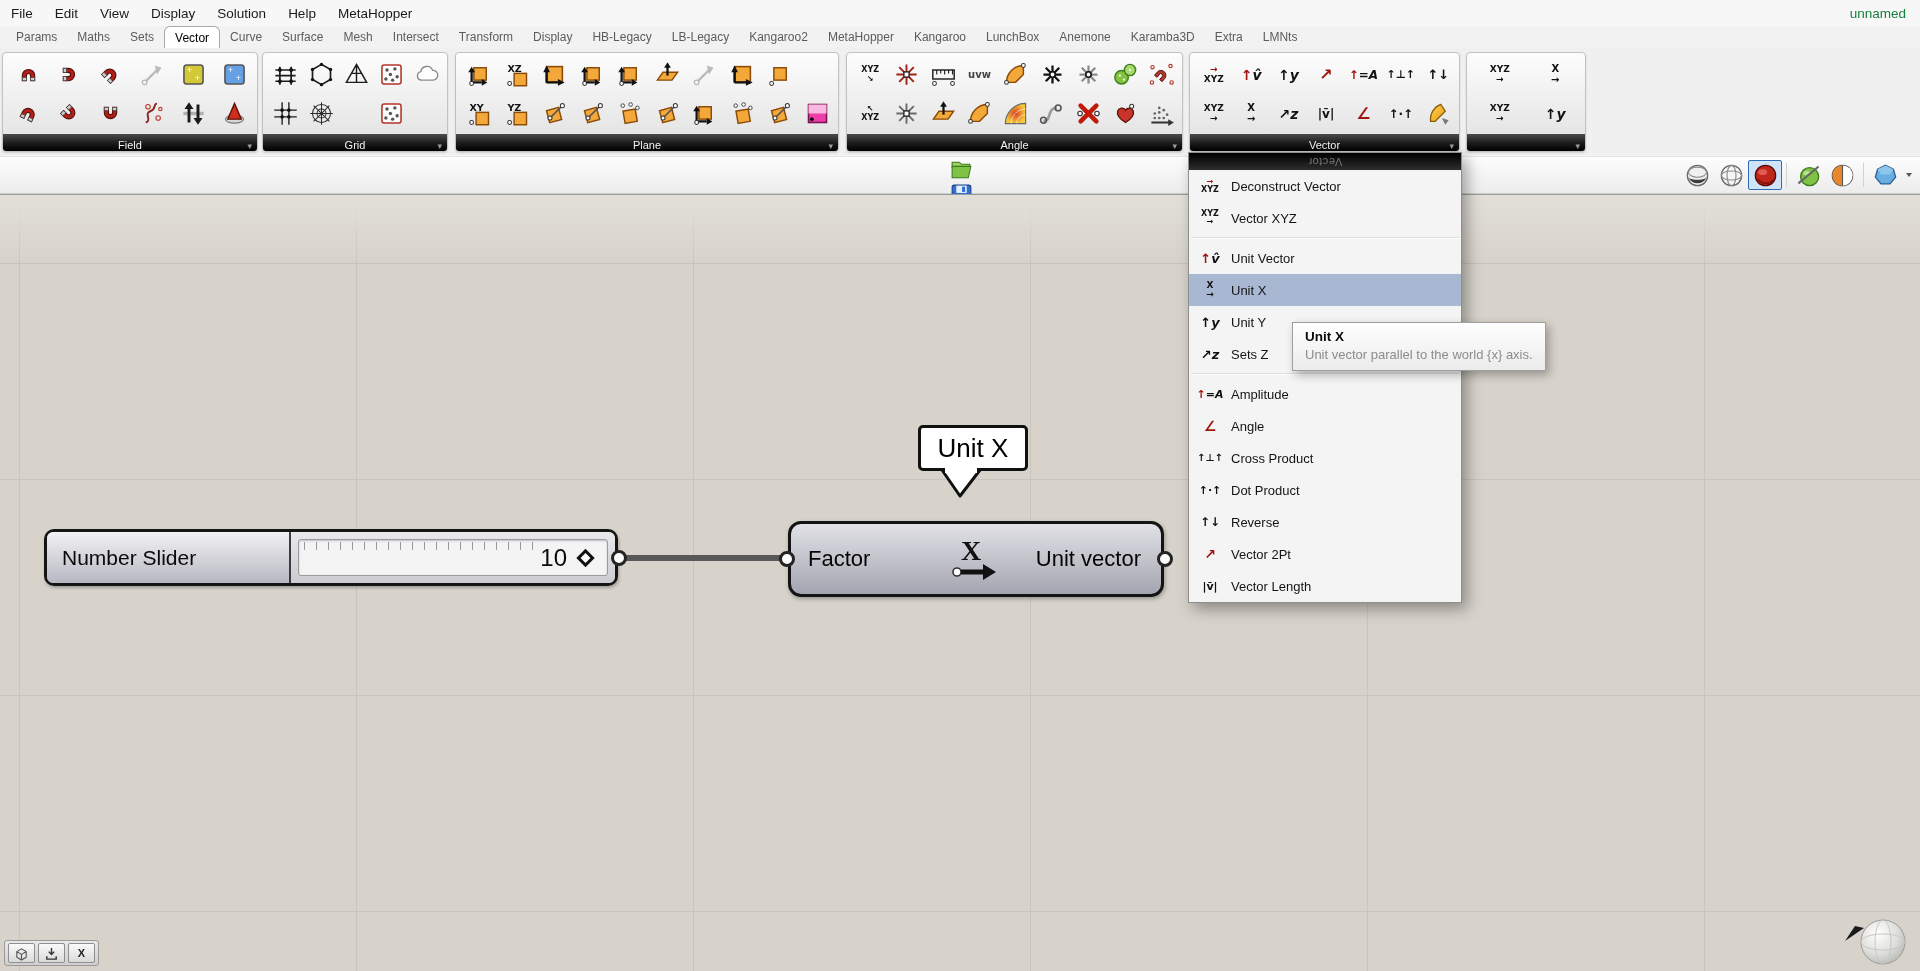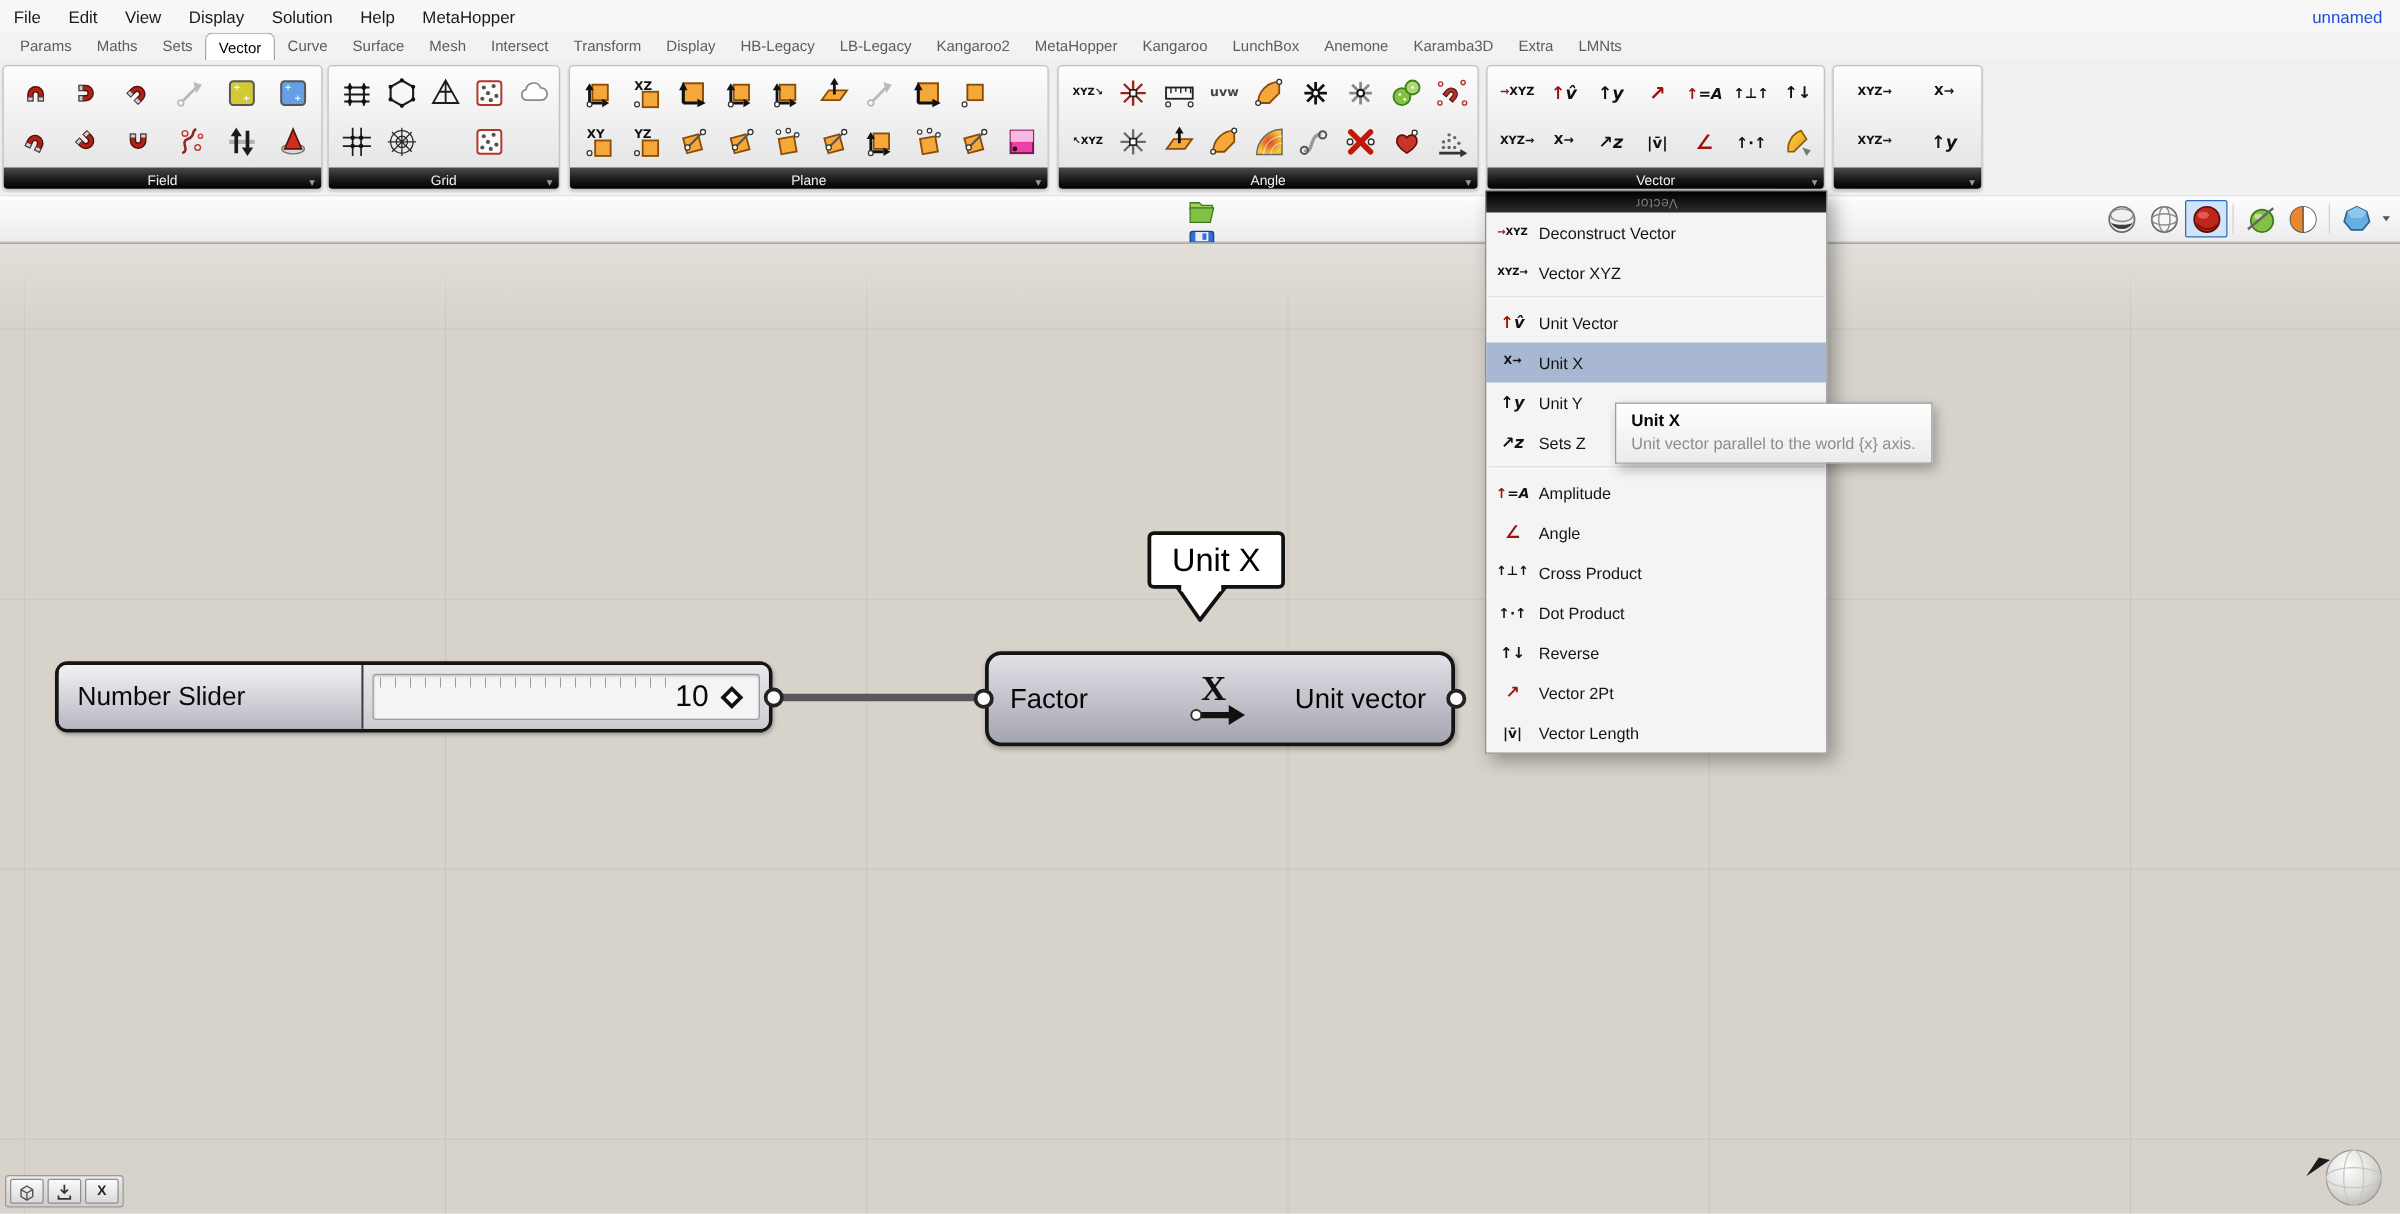--- a/index.html
+++ b/index.html
@@ -4,21 +4,21 @@
 <style>
   * { box-sizing: border-box; margin: 0; padding: 0; }
   html,body { background:#e8e8e8; }
   body { font-family:"Liberation Sans",sans-serif; }
   .app { position:relative; width:1920px; height:971px; background:#f2f2f2; overflow:hidden; }
 
   
   .menubar { position:absolute; top:0; left:0; right:0; height:26px; background:#f7f7f7;
              display:flex; align-items:center; font-size:13.5px; color:#1a1a1a; }
   .mb-item { padding:0 11px; height:100%; display:flex; align-items:center; cursor:default; }
-  .mb-right { position:absolute; right:14px; color:#1d4ed8;text-align:center; }
+  .mb-right { position:absolute; right:14px; color:#15803d;text-align:center; }
 
   
   .tabbar { position:absolute; top:26px; left:0; right:0; height:22px; background:#f2f2f2;
             display:flex; align-items:stretch; font-size:12px; color:#5c5c5c; padding-left:6px; }
   .tab { padding:4px 10px 3px; cursor:default; white-space:nowrap; }
   .tab.active { background:#fff; border:1px solid #a9a9a9; border-bottom:none;
                 border-radius:6px 6px 0 0; color:#000; position:relative; z-index:2; }
 
   
   .ribbon { position:absolute; top:48px; left:0; right:0; height:106px; background:#f0f0f0; }
@@ -123,21 +123,21 @@
 
   
   .tooltip { position:absolute; left:1292px; top:322px; background:linear-gradient(#fff,#ebebeb);
              border:1px solid #9f9f9f; box-shadow:3px 4px 9px rgba(0,0,0,.3);
              padding:6px 12px 8px; z-index:60; white-space:nowrap; }
   .tt-title { font-size:13.5px; font-weight:bold; color:#0a0a0a; margin-bottom:3px; }
   .tt-body { font-size:13px; color:#8c8c8c; }
 
   
   .gtx { font-family:"DejaVu Sans",sans-serif; font-weight:bold; line-height:1; }
-  .gstk { display:flex; flex-direction:row; align-items:center; line-height:1.05;
+  .gstk { display:flex; flex-direction:column; align-items:center; line-height:1.05;
           font-family:"DejaVu Sans",sans-serif; font-weight:bold; }
 </style>
 </head>
 <body>
 
 <div class="app">
 
   <div class="menubar">
     <div id="mb-items" style="display:flex;height:100%">
         <div class="mb-item">File</div>

